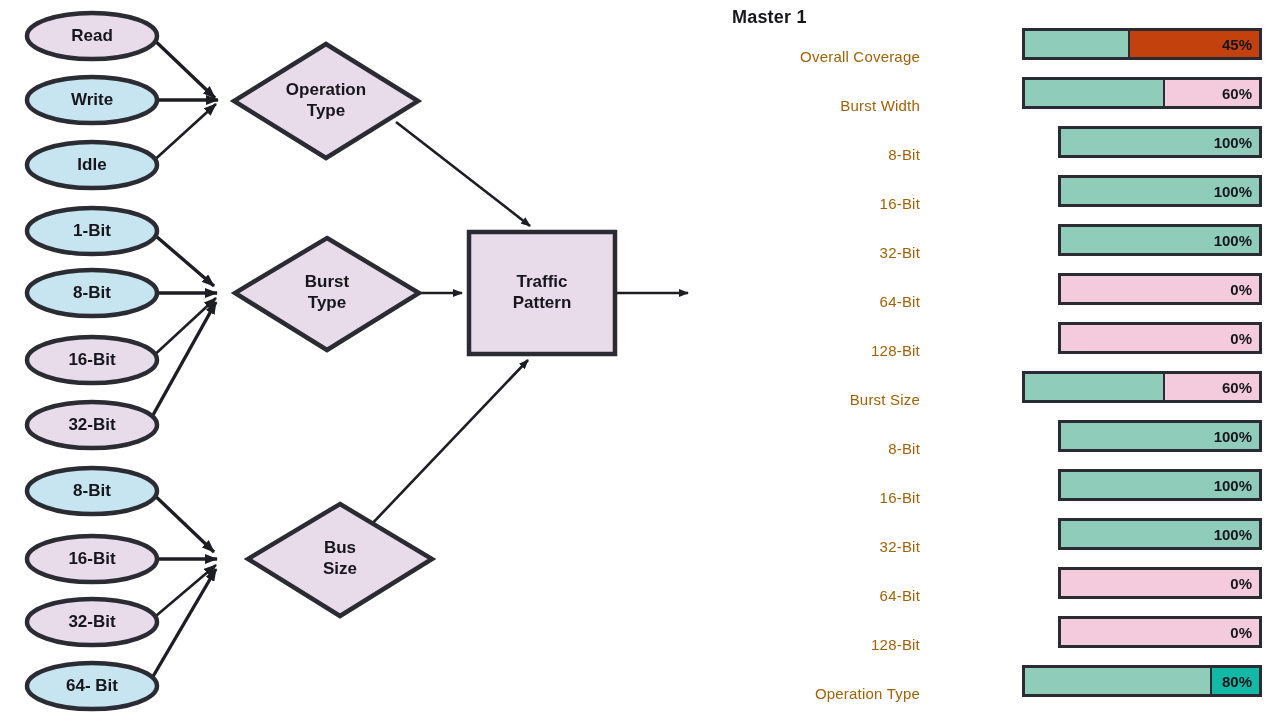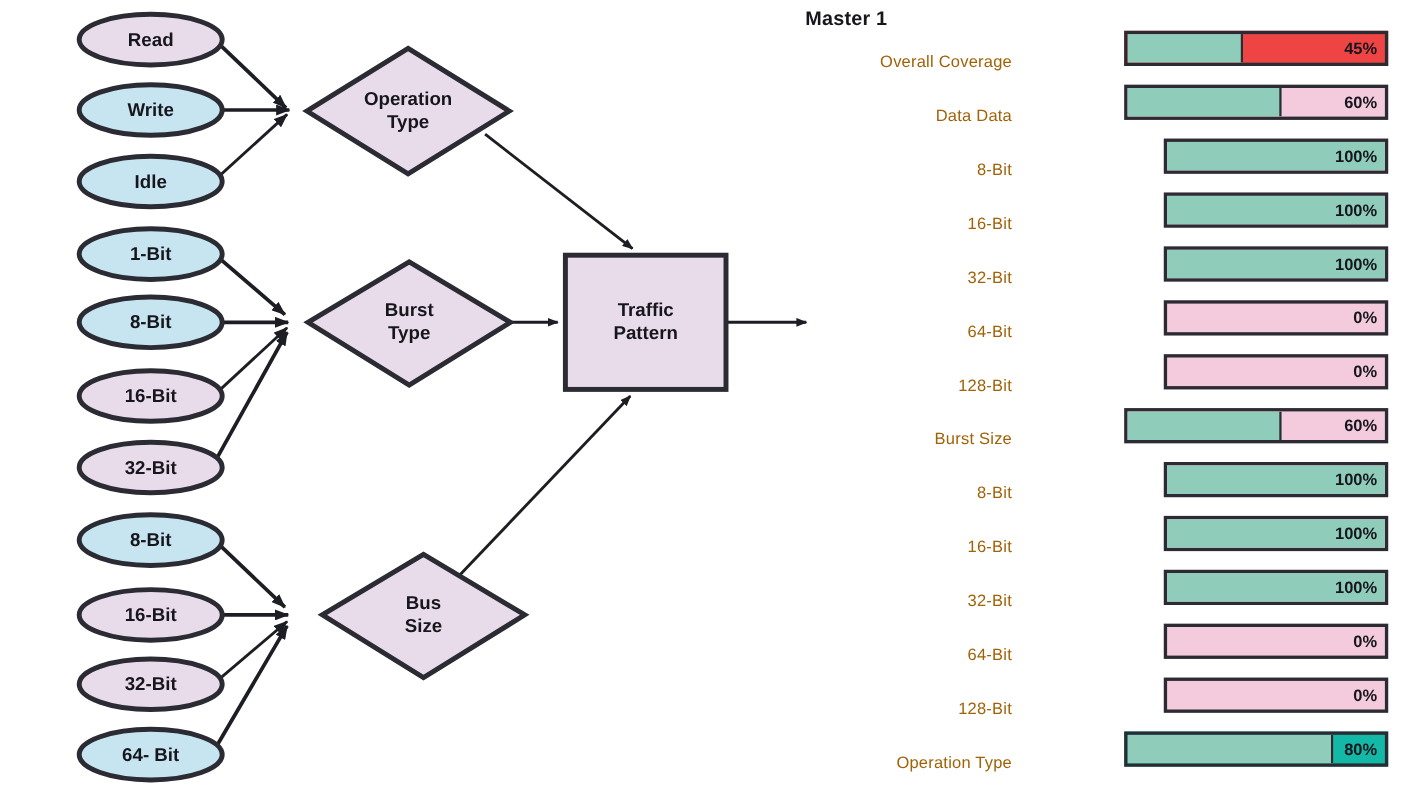--- a/index.html
+++ b/index.html
@@ -6,21 +6,21 @@
   body{
     width:1280px;height:721px;
     background:#ffffff;
     font-family:"Liberation Sans", sans-serif;
     overflow:hidden;
     position:relative;
   }
 
   
   #diagram-panel{
-    position:absolute;left:0;top:0;width:720px;height:721px;padding-left:45px;
+    position:absolute;left:0;top:0;width:720px;height:721px;
   }
   #diagram-svg{display:block;}
 
   .node-ellipse{stroke:#2b2b33;stroke-width:4.5;}
   .node-diamond{stroke:#2b2b33;stroke-width:4.5;}
   .node-rect{stroke:#2b2b33;stroke-width:4.5;}
   .node-label{
     font-family:"Liberation Sans", sans-serif;
     font-weight:bold;
     fill:#16161c;
@@ -184,27 +184,27 @@
       <text class="node-label rect-label" x="542" y="304">Pattern</text>
     </g>
   </svg>
 </div>
 
 <div id="coverage-panel">
   <div id="master-title">Master 1</div>
   <div id="cov-rows">
       <div class="cov-row" style="top: 22px;">
         <div class="cov-label">Overall Coverage</div>
-        <div class="cov-bar" style="left: 302px; width: 240px; background: #ef4444; border-color: rgb(43, 43, 51); padding-left: 36px;">
+        <div class="cov-bar" style="left: 302px; width: 240px; background: #c2410c; border-color: rgb(43, 43, 51); padding-left: 36px;">
           <div class="cov-fill" style="width: 45%; background: rgb(143, 204, 186);"></div>
           <div class="cov-pct">45%</div>
         </div>
       </div>
       <div class="cov-row" style="top: 71px;">
-        <div class="cov-label">Data Data</div>
+        <div class="cov-label">Burst Width</div>
         <div class="cov-bar" style="left: 302px; width: 240px; background: rgb(243, 203, 221); border-color: rgb(43, 43, 51);">
           <div class="cov-fill" style="width: 60%; background: rgb(143, 204, 186);"></div>
           <div class="cov-pct">60%</div>
         </div>
       </div>
       <div class="cov-row" style="top: 120px;">
         <div class="cov-label">8-Bit</div>
         <div class="cov-bar" style="left: 338px; width: 204px; background: rgb(243, 203, 221); border-color: rgb(43, 43, 51);">
           <div class="cov-fill full" style="width: 100%; background: rgb(143, 204, 186);"></div>
           <div class="cov-pct">100%</div>

